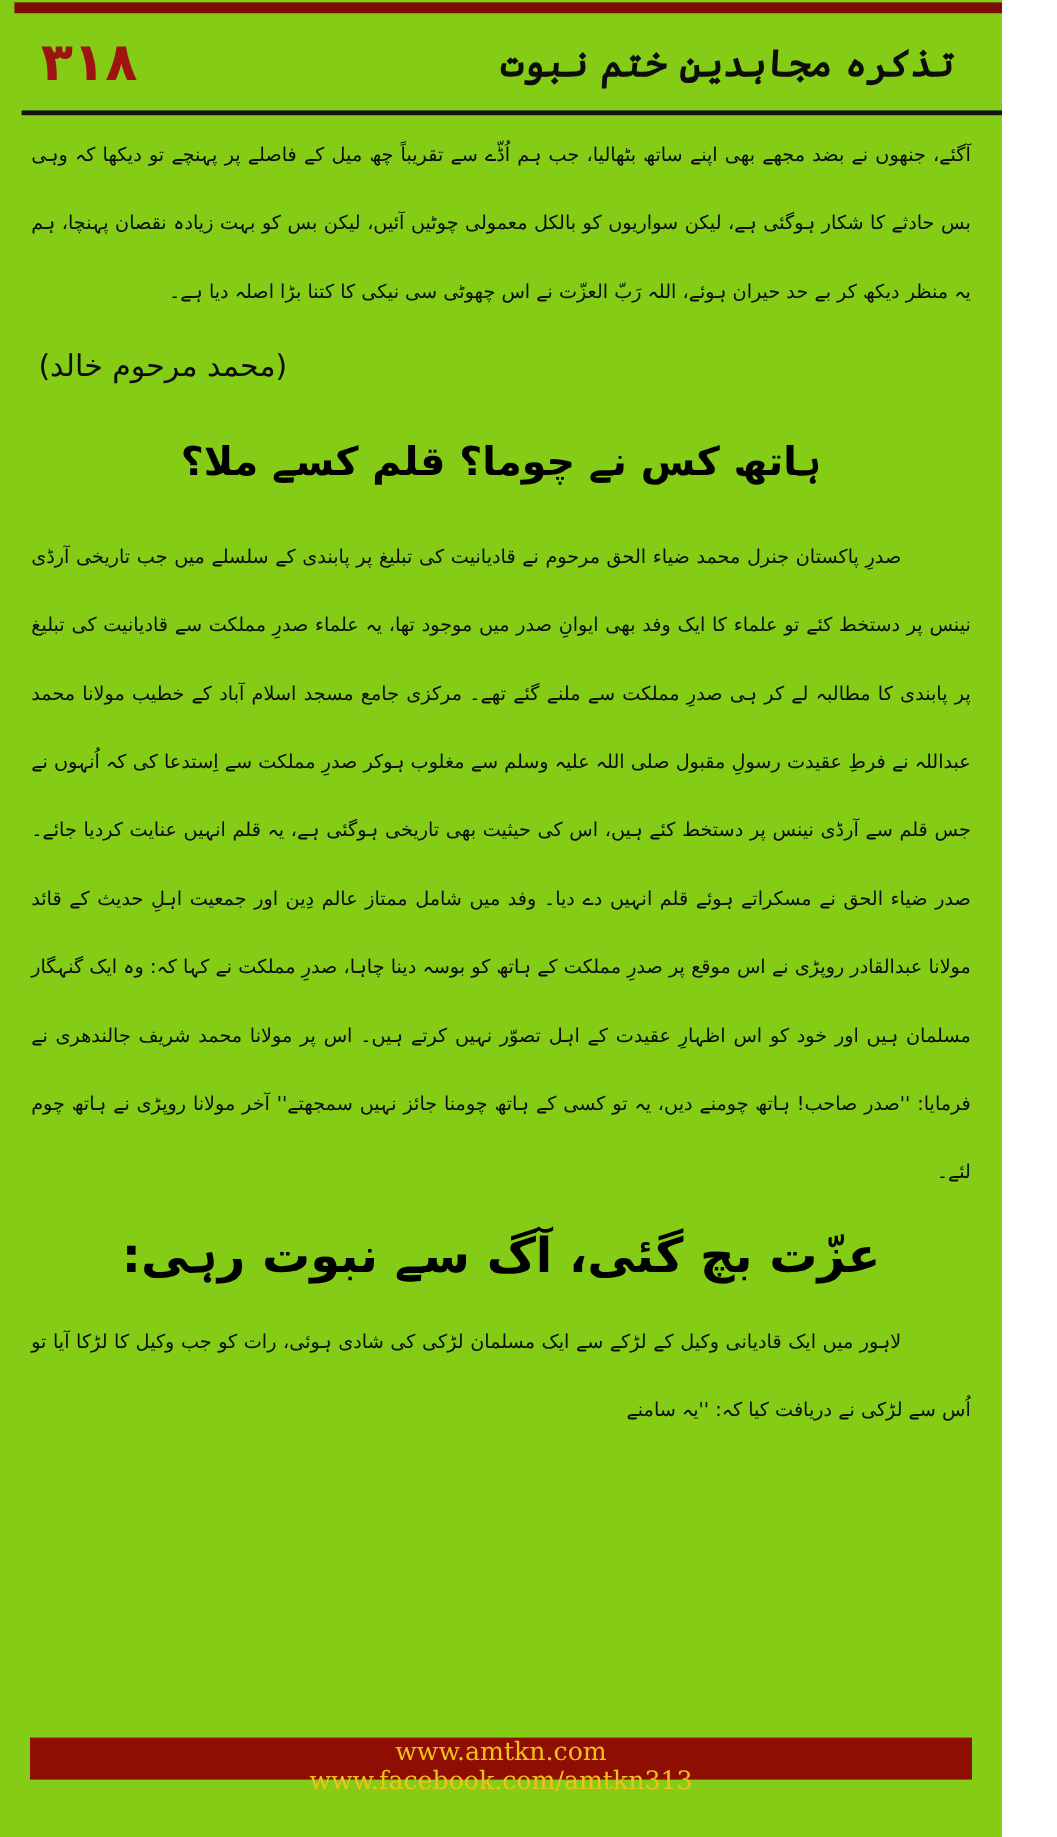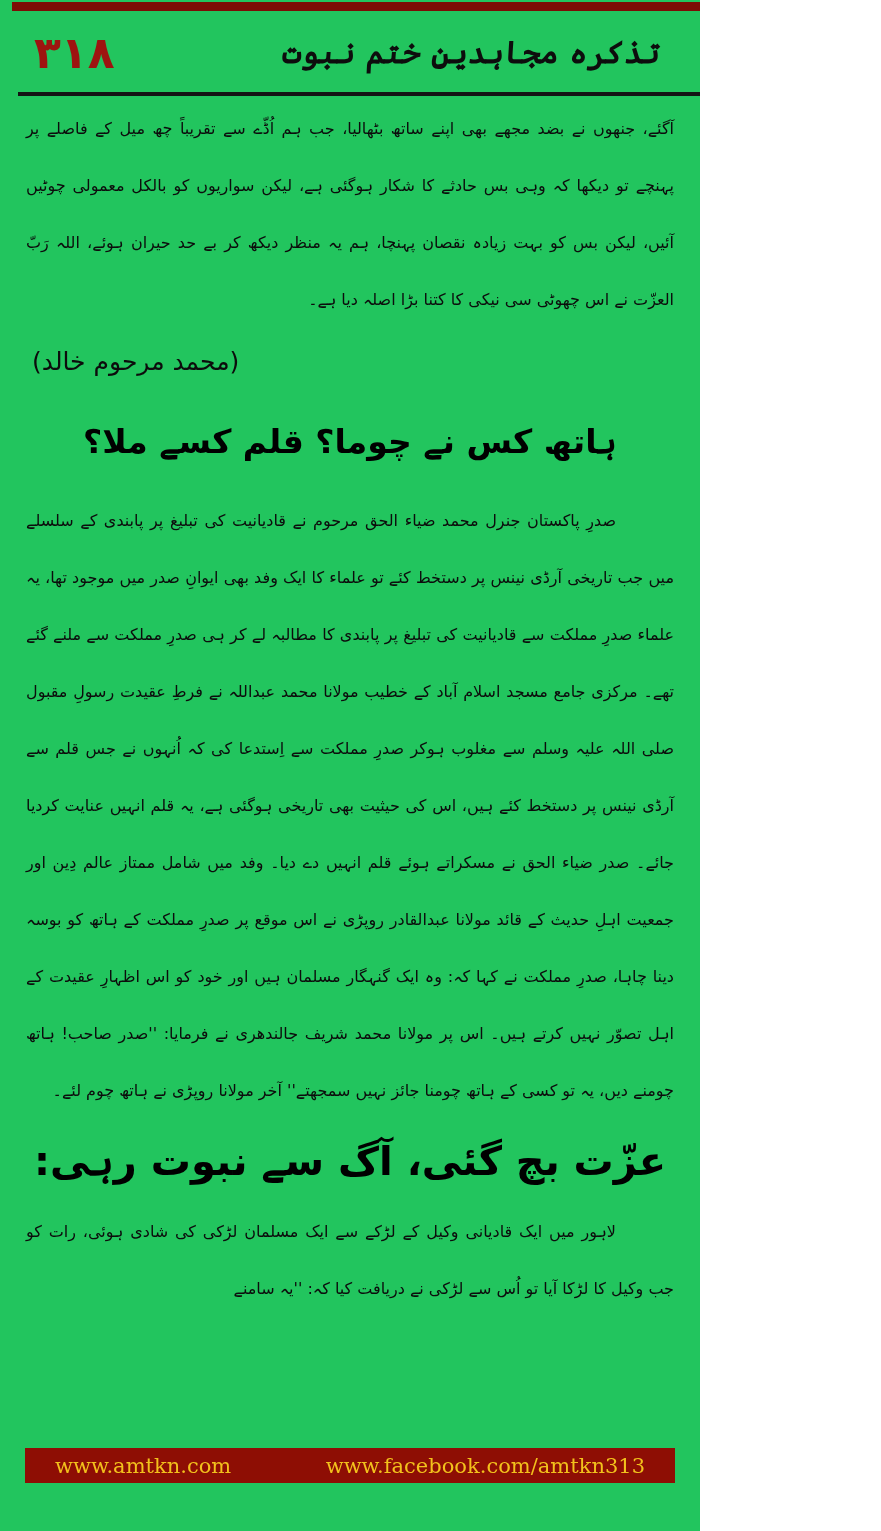--- a/index.html
+++ b/index.html
@@ -3,23 +3,23 @@
 <meta charset="utf-8">
 <style>
   * { margin: 0; padding: 0; box-sizing: border-box; }
   html, body { background: #ffffff; }
   body {
     width: 881px; height: 1531px;
     font-family: "DejaVu Sans", sans-serif;
     position: relative; overflow: hidden;
   }
   .page {
-    width: 700px; height: 1531px;
+    width: 835px; height: 1531px;
     position: relative;
-    background: #22c55e;
+    background: #84cc16;
     overflow: hidden;
   }
   .top-border {
     position: absolute; top: 2px; left: 12px; right: 0;
     height: 9px; background: #7d0d05;
   }
   .page-header {
     position: absolute; top: 14px; left: 0; right: 0;
     height: 76px;
     display: flex; flex-direction: row;
@@ -79,24 +79,24 @@
   .section-heading.small {
     font-size: 40px;
     line-height: 80px;
     margin: 2px 0 2px 0;
   }
   .footer-bar {
     position: absolute;
     top: 1448px; left: 25px; right: 25px;
     height: 35px;
     background: #8e0e04;
-    display: flex; flex-direction: row;
+    display: flex; flex-direction: column;
     align-items: center;
     justify-content: space-between;
-    padding: 0 30px;
+    padding: 0 20px;
     direction: ltr;
   }
   .footer-bar span {
     color: #f2c11c;
     font-size: 21px;
     font-family: "DejaVu Serif", serif;
     white-space: nowrap;
   }
 </style>
 </head>

